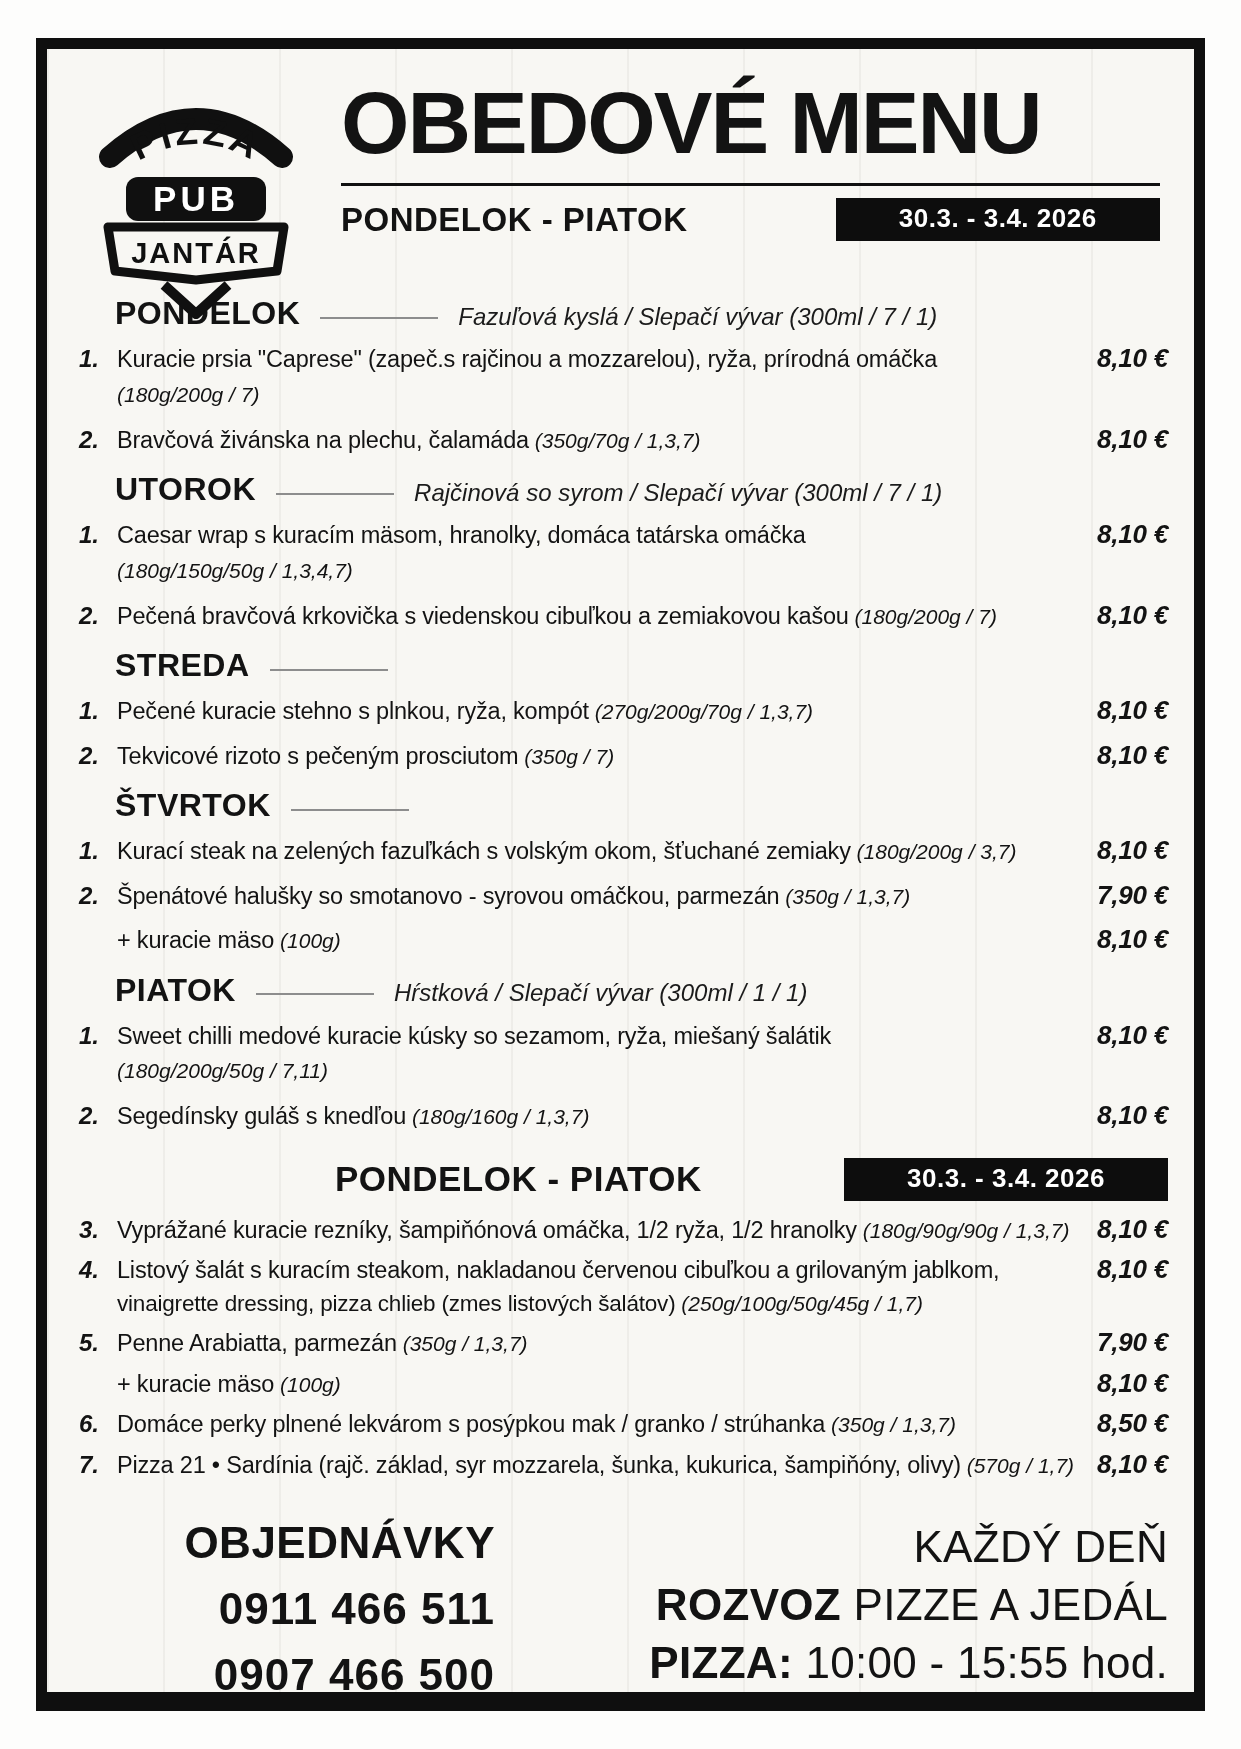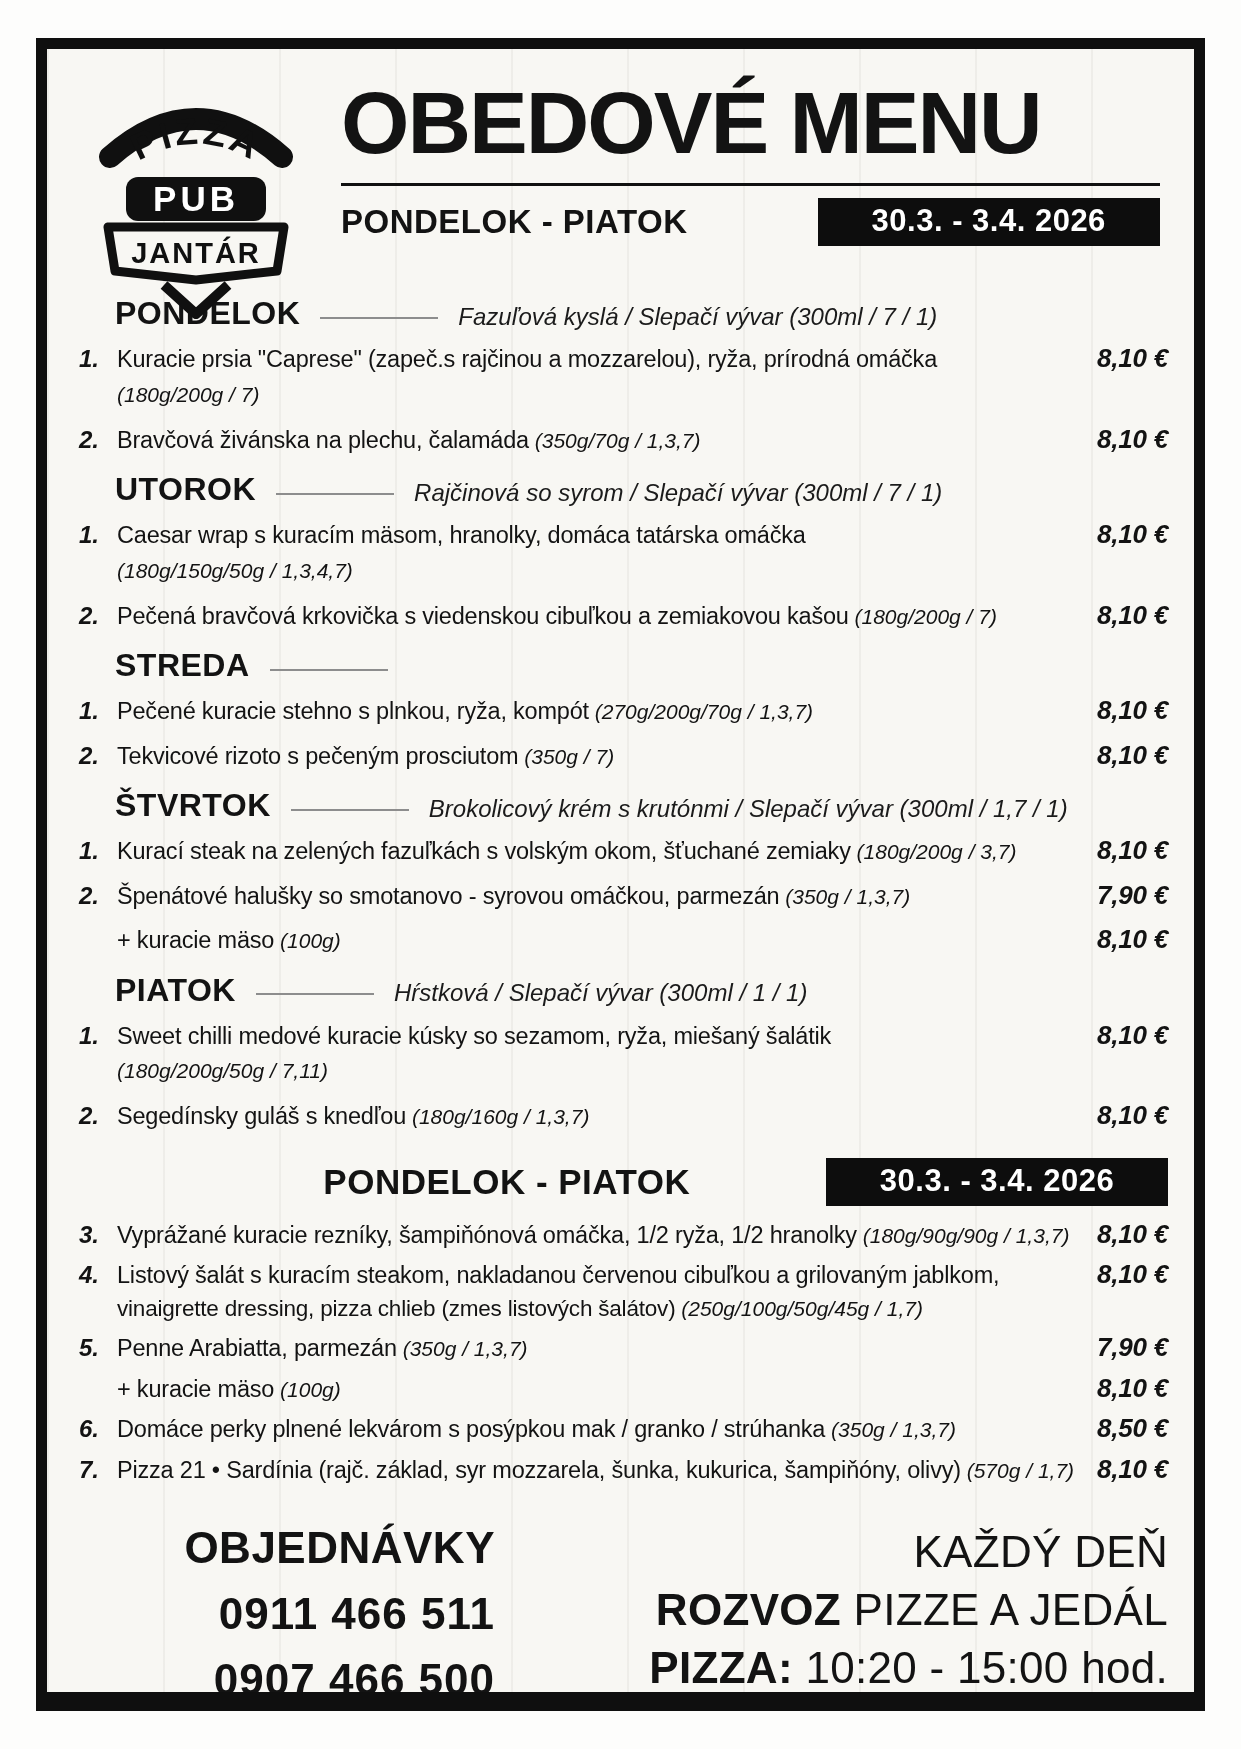--- a/index.html
+++ b/index.html
@@ -12,22 +12,22 @@
     padding:24px 26px 0 32px;display:flex;flex-direction:column;overflow:hidden;}
 
   
   header{position:relative;min-height:212px;}
   .logo{position:absolute;left:14px;top:26px;width:206px;height:220px;}
   .head-right{margin-left:262px;}
   h1{margin:6px 0 0;font-size:88px;font-weight:800;letter-spacing:-2px;line-height:1.0;white-space:nowrap;}
   .head-rule{height:3px;background:#101010;margin:16px 0 12px;width:99%;}
   .head-row{display:flex;align-items:center;width:99%;}
   .range{font-size:33px;font-weight:800;letter-spacing:.5px;}
-  .badge{margin-left:auto;background:#0d0d0d;color:#ffffff;font-weight:700;font-size:31px;
-    padding:5px 26px 7px;min-width:290px;text-align:center;letter-spacing:.5px;white-space:nowrap;}
+  .badge{margin-left:auto;background:#0d0d0d;color:#ffffff;font-weight:700;font-size:26px;
+    padding:5px 17px 7px;min-width:290px;text-align:center;letter-spacing:.5px;white-space:nowrap;}
 
   
   .day{margin-top:6px;}
   .day-head{display:flex;align-items:center;margin:10px 0 4px 36px;}
   .day-name{font-size:32px;font-weight:800;letter-spacing:.5px;}
   .day-dash{width:118px;height:2px;background:#8d8d8d;margin:8px 20px 0;flex:0 0 auto;}
   .day-soup{font-style:italic;font-size:24px;padding-top:6px;white-space:nowrap;color:#1b1b1b;}
 
   .row{display:flex;align-items:baseline;padding:6px 0;font-size:23.5px;letter-spacing:-.2px;line-height:1.25;}
   .num{flex:0 0 38px;font-weight:700;font-style:italic;font-size:24px;}
@@ -144,21 +144,20 @@
           <div class="row">
             <span class="num">2.</span>
             <span class="txt">Tekvicové rizoto s pečeným prosciutom<span class="note"> (350g / 7)</span></span>
             <span class="price">8,10 €</span>
           </div>
         </section>
         <section class="day">
           <div class="day-head">
             <span class="day-name">ŠTVRTOK</span>
             <span class="day-dash"></span>
-            <span class="day-soup">Brokolicový krém s krutónmi / Slepačí vývar (300ml / 1,7 / 1)</span>
           </div>
           <div class="row">
             <span class="num">1.</span>
             <span class="txt">Kurací steak na zelených fazuľkách s volským okom, šťuchané zemiaky<span class="note"> (180g/200g / 3,7)</span></span>
             <span class="price">8,10 €</span>
           </div>
           <div class="row">
             <span class="num">2.</span>
             <span class="txt">Špenátové halušky so smotanovo - syrovou omáčkou, parmezán<span class="note"> (350g / 1,3,7)</span></span>
             <span class="price">7,90 €</span>
@@ -241,18 +240,18 @@
     <div class="contact-rule"></div>
     <section class="contact">
       <div class="orders">
         <div class="orders-title">OBJEDNÁVKY</div>
         <div class="phone">0911 466 511</div>
         <div class="phone">0907 466 500</div>
       </div>
       <div class="delivery">
         <div class="dline">KAŽDÝ DEŇ</div>
         <div class="dline"><span class="strong">ROZVOZ</span> <span>PIZZE A JEDÁL</span></div>
-        <div class="dline"><span class="strong">PIZZA:</span> <span>10:20 - 15:00 hod.</span></div>
+        <div class="dline"><span class="strong">PIZZA:</span> <span>10:00 - 15:55 hod.</span></div>
       </div>
     </section>
 
   </div>
 </div>
 
 </body></html>

